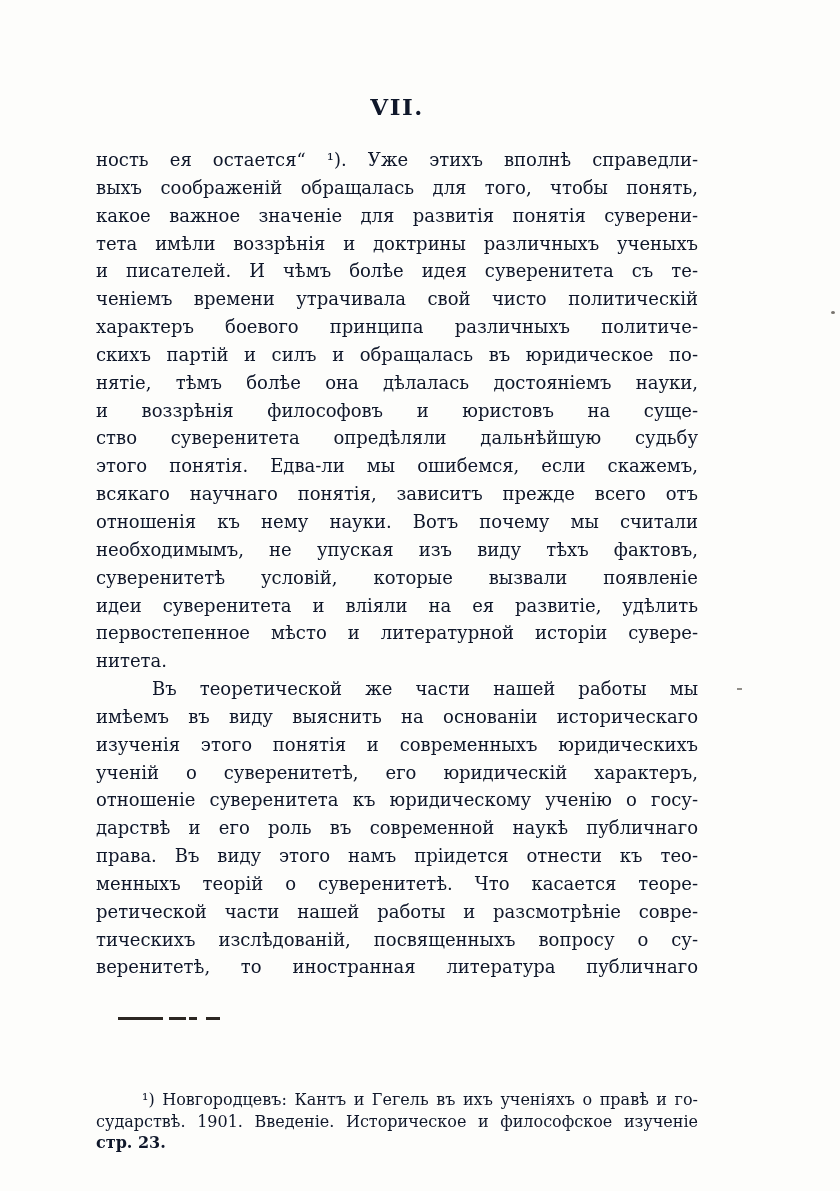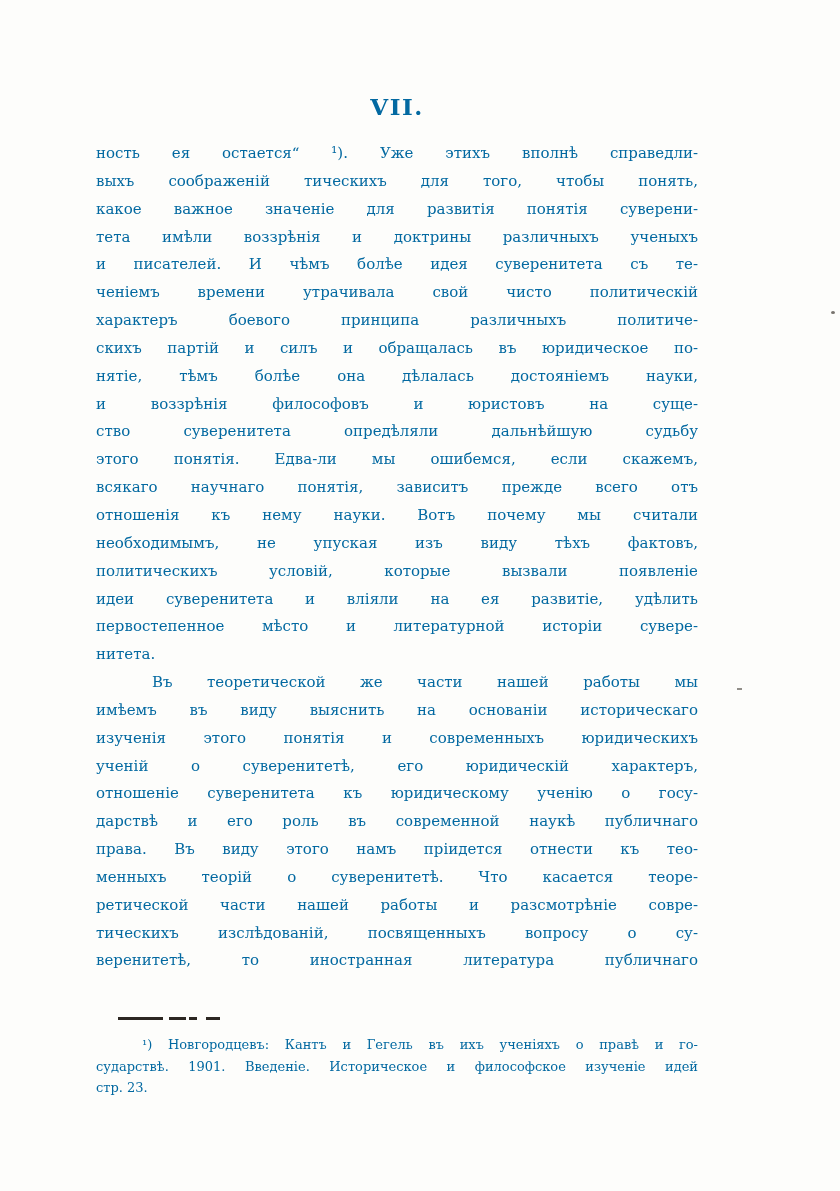--- a/index.html
+++ b/index.html
@@ -2,36 +2,36 @@
 <html><head>
 <meta charset="utf-8">
 <style>
   html,body { margin:0; padding:0; background:#e8e8e8; }
   .page {
     position:relative;
     width:840px; height:1191px;
     margin:0 auto;
     background:#fdfdfb;
     font-family:"DejaVu Serif", serif;
-    color:#0369a1;
+    color:#0f172a;
     overflow:hidden;
   }
   .heading {
     position:absolute;
     top:95px; left:96px; width:602px;
     text-align:center;
     font-size:23px;
     font-weight:bold;
     letter-spacing:1.5px;
     line-height:24px;
   }
   .body-text {
     position:absolute;
-    top:140px; left:96px; width:602px;
-    font-size:15px;
+    top:146px; left:96px; width:602px;
+    font-size:18px;
   }
   .line {
     height:27.85px;
     line-height:27.85px;
     text-align:justify;
     text-align-last:justify;
     overflow:hidden;
   }
   .line.para-start { text-indent:56px; }
   .line.para-end   { text-align:center; text-align-last:left; }
@@ -40,60 +40,60 @@
     top:1017px; left:118px;
     display:flex; align-items:center;
   }
   .footnote-rule .seg { height:3px; background:#2c2722; }
   .footnote-rule .s1 { width:45px; margin-right:6px; }
   .footnote-rule .s2 { width:17px; margin-right:3px; }
   .footnote-rule .s3 { width:8px;  margin-right:9px; }
   .footnote-rule .s4 { width:14px; }
   .footnote {
     position:absolute;
-    top:1034px; left:96px; width:602px;
-    font-size:13px;
+    top:1089px; left:96px; width:602px;
+    font-size:16px;
   }
   .fline {
     height:21.6px;
     line-height:21.6px;
     text-align:justify;
     text-align-last:justify;
     overflow:hidden;
   }
   .fline.first { text-indent:46px; }
-  .fline.last  { text-align:center; text-align-last:left; }
+  .fline.last  { text-align:center; text-align-last:left;font-weight:bold; }
   .speck { position:absolute; background:#4a443d; }
   .speck1 { left:831px; top:311px; width:4px; height:3px; border-radius:50%; opacity:.75; }
   .speck2 { left:737px; top:688px; width:5px; height:2px; opacity:.6; }
 </style>
 </head>
 <body>
 
 <div class="page">
 
   <div class="heading">VII.</div>
 
   <div class="body-text">
     <div class="line">ность ея остается“ ¹). Уже этихъ вполнѣ справедли-</div>
-    <div class="line">выхъ соображеній тическихъ для того, чтобы понять,</div>
+    <div class="line">выхъ соображеній обращалась для того, чтобы понять,</div>
     <div class="line">какое важное значеніе для развитія понятія суверени-</div>
     <div class="line">тета имѣли воззрѣнія и доктрины различныхъ ученыхъ</div>
     <div class="line">и писателей. И чѣмъ болѣе идея суверенитета съ те-</div>
     <div class="line">ченіемъ времени утрачивала свой чисто политическій</div>
     <div class="line">характеръ боевого принципа различныхъ политиче-</div>
     <div class="line">скихъ партій и силъ и обращалась въ юридическое по-</div>
     <div class="line">нятіе, тѣмъ болѣе она дѣлалась достояніемъ науки,</div>
     <div class="line">и воззрѣнія философовъ и юристовъ на суще-</div>
     <div class="line">ство суверенитета опредѣляли дальнѣйшую судьбу</div>
     <div class="line">этого понятія. Едва-ли мы ошибемся, если скажемъ,</div>
     <div class="line">всякаго научнаго понятія, зависитъ прежде всего отъ</div>
     <div class="line">отношенія къ нему науки. Вотъ почему мы считали</div>
     <div class="line">необходимымъ, не упуская изъ виду тѣхъ фактовъ,</div>
-    <div class="line">политическихъ условій, которые вызвали появленіе</div>
+    <div class="line">суверенитетѣ условій, которые вызвали появленіе</div>
     <div class="line">идеи суверенитета и вліяли на ея развитіе, удѣлить</div>
     <div class="line">первостепенное мѣсто и литературной исторіи сувере-</div>
     <div class="line para-end">нитета.</div>
     <div class="line para-start">Въ теоретической же части нашей работы мы</div>
     <div class="line">имѣемъ въ виду выяснить на основаніи историческаго</div>
     <div class="line">изученія этого понятія и современныхъ юридическихъ</div>
     <div class="line">ученій о суверенитетѣ, его юридическій характеръ,</div>
     <div class="line">отношеніе суверенитета къ юридическому ученію о госу-</div>
     <div class="line">дарствѣ и его роль въ современной наукѣ публичнаго</div>
     <div class="line">права. Въ виду этого намъ пріидется отнести къ тео-</div>

